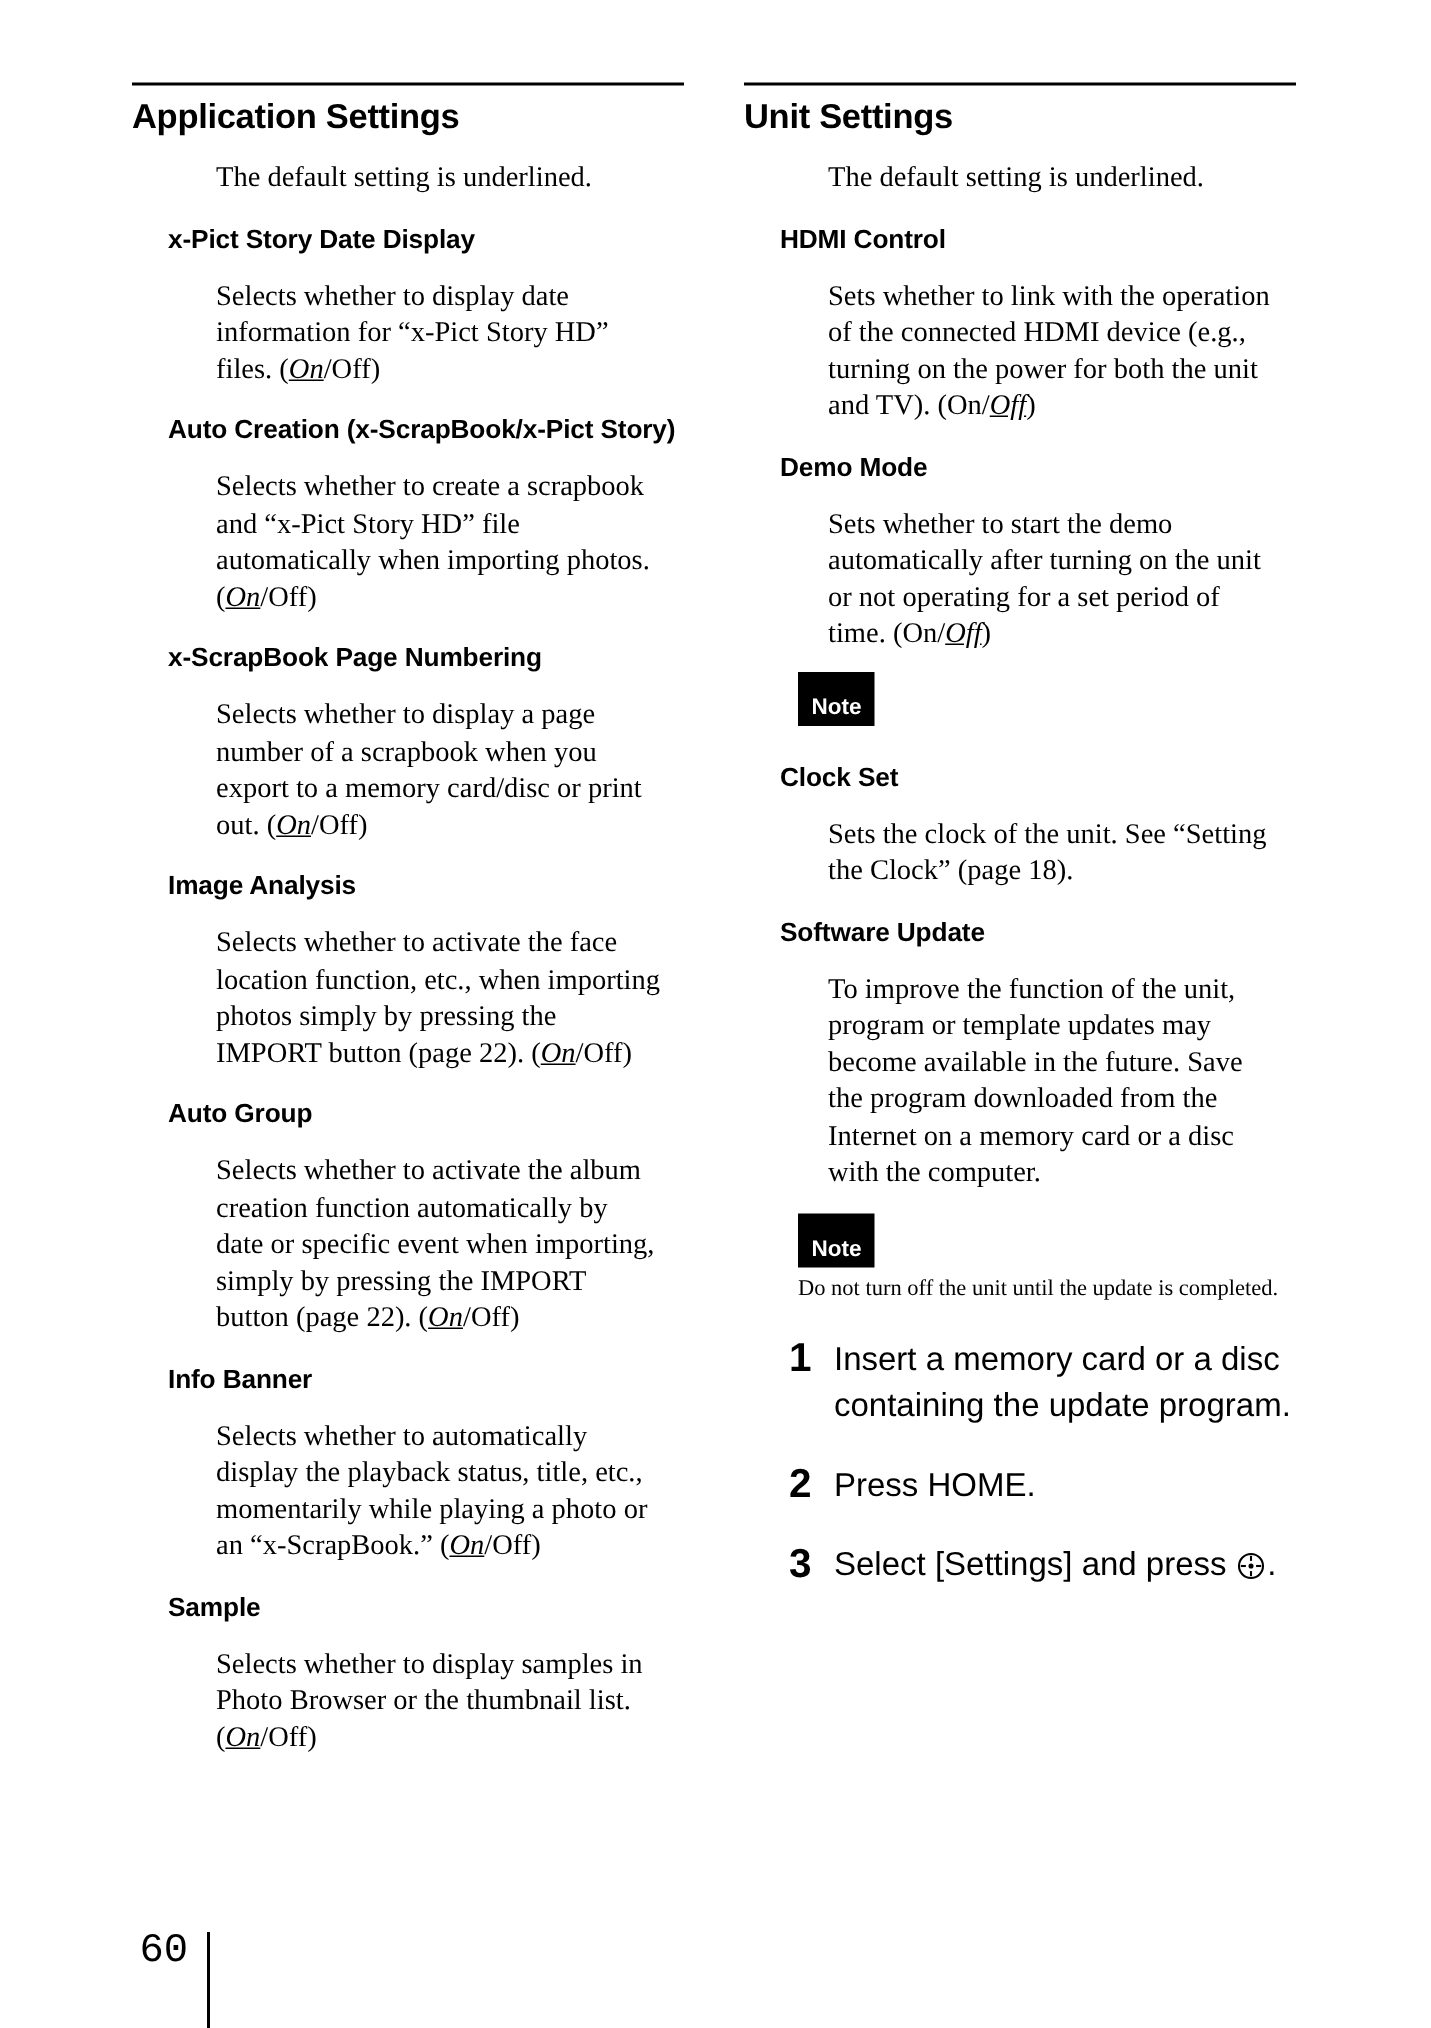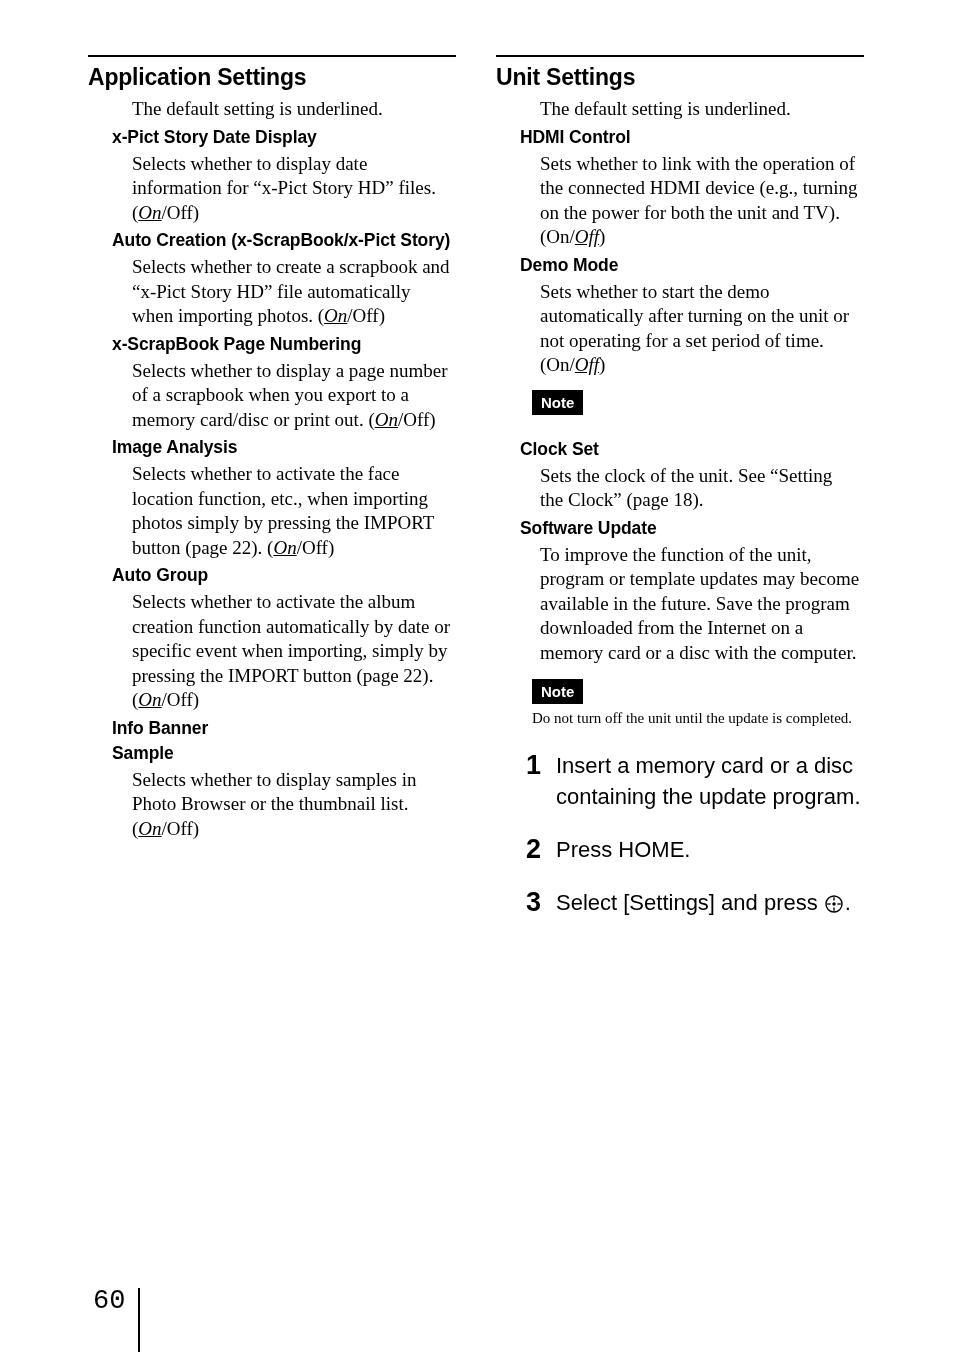--- a/index.html
+++ b/index.html
@@ -54,21 +54,21 @@
     margin: 0 0 3px 0;
     padding-left: 24px;
     letter-spacing: -0.1px;
   }
 
   
   p.body {
     font-family: "Liberation Serif", serif;
     font-size: 19px;
     line-height: 24.5px;
-    margin: 4px;
+    margin: 16px;
     padding-left: 40px;
   }
   .lead { margin-bottom: 18px; }
   .para-gap { margin-bottom: 20px; }
 
   u.deflt {
     text-decoration: underline;
     text-underline-offset: 1px;
     font-style: italic;
   }
@@ -79,21 +79,21 @@
     margin-bottom: 18px;
   }
   .note-badge {
     display: inline-block;
     background: #000000;
     color: #ffffff;
     font-family: "Liberation Sans", sans-serif;
     font-weight: bold;
     font-size: 15px;
     line-height: 19px;
-    padding: 3px 9px 3px 9px;
+    padding: 14px 9px 3px 9px;
     margin-bottom: 5px;
   }
   p.note-text {
     font-family: "Liberation Serif", serif;
     font-size: 15px;
     line-height: 18.5px;
     margin: 0;
   }
 
   
@@ -169,20 +169,21 @@
     <h2 class="sub-title">x-ScrapBook Page Numbering</h2>
     <p class="body para-gap"><span>Selects whether to display a page number of a scrapbook when you export to a memory card/disc or print out. (</span><u class="deflt">On</u><span>/Off)</span></p>
 
     <h2 class="sub-title">Image Analysis</h2>
     <p class="body para-gap"><span>Selects whether to activate the face location function, etc., when importing photos simply by pressing the IMPORT button (page 22). (</span><u class="deflt">On</u><span>/Off)</span></p>
 
     <h2 class="sub-title">Auto Group</h2>
     <p class="body para-gap"><span>Selects whether to activate the album creation function automatically by date or specific event when importing, simply by pressing the IMPORT button (page 22). (</span><u class="deflt">On</u><span>/Off)</span></p>
 
     <h2 class="sub-title">Info Banner</h2>
+    <p class="body para-gap"><span>Selects whether to automatically display the playback status, title, etc., momentarily while playing a photo or an “x-ScrapBook.” (</span><u class="deflt">On</u><span>/Off)</span></p>
 
     <h2 class="sub-title">Sample</h2>
     <p class="body"><span>Selects whether to display samples in Photo Browser or the thumbnail list. (</span><u class="deflt">On</u><span>/Off)</span></p>
 
   </div>
 
   <div class="col col-right">
 
     <div class="col-rule"></div>
 

